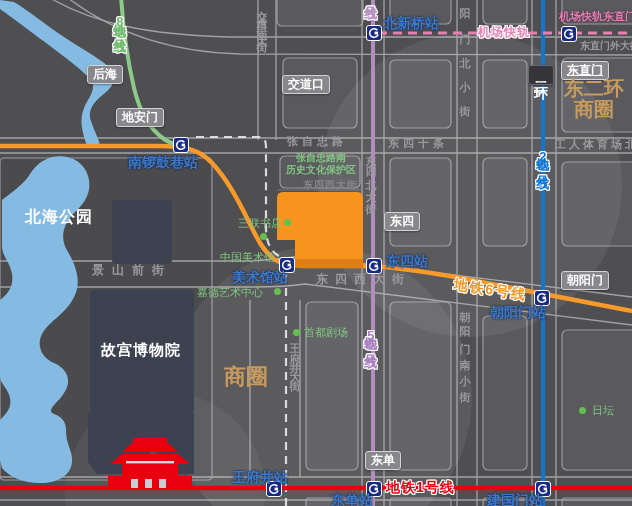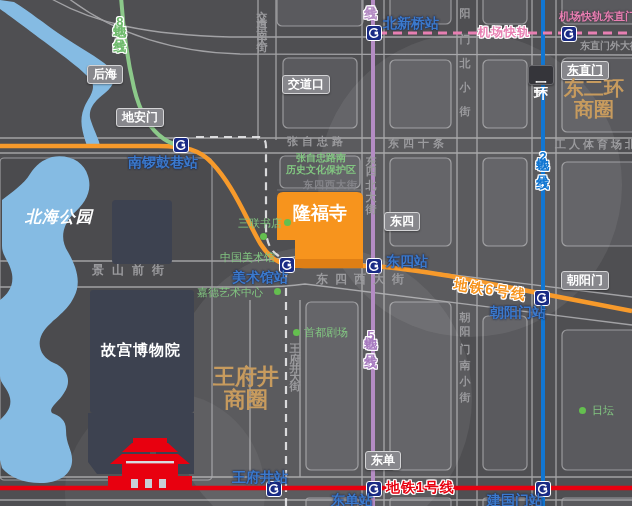--- a/index.html
+++ b/index.html
@@ -213,28 +213,26 @@
 <div class="lbl poi" style="left:304px;top:326px;">首都剧场</div>
 <div class="dot" style="left:293px;top:329px;"></div>
 <div class="lbl poi" style="left:592px;top:404px;">日坛</div>
 <div class="dot" style="left:579px;top:407px;"></div>
 
 <div class="lbl center2" style="left:275px;top:152px;width:92px;font-size:10px;font-weight:bold;color:#82c681;line-height:12px;">
   <div>张自忠路南</div>
   <div>历史文化保护区</div>
 </div>
 
-<div class="lbl big-white" style="left:25px;top:208px;font-size:16px;font-style:italic;">北海公园</div>
+<div class="lbl big-white" style="left:25px;top:208px;font-size:16px;">北海公园</div>
 <div class="lbl big-white" style="left:101px;top:342px;font-size:15px;">故宫博物院</div>
 <div class="lbl gold" style="left:204px;top:365px;width:84px;font-size:22px;line-height:23px;">
-  <div>王府井</div>
   <div>商圈</div>
 </div>
 <div class="lbl gold" style="left:554px;top:78px;width:80px;font-size:20px;line-height:21px;">
   <div>东二环</div>
   <div>商圈</div>
 </div>
 
 <div class="lbl center2" style="left:277px;top:202px;width:86px;font-size:18px;font-weight:bold;color:#fff;line-height:22px;">
-  <div>隆福寺</div>
 </div>
 
 </div>
 
 </body></html>

